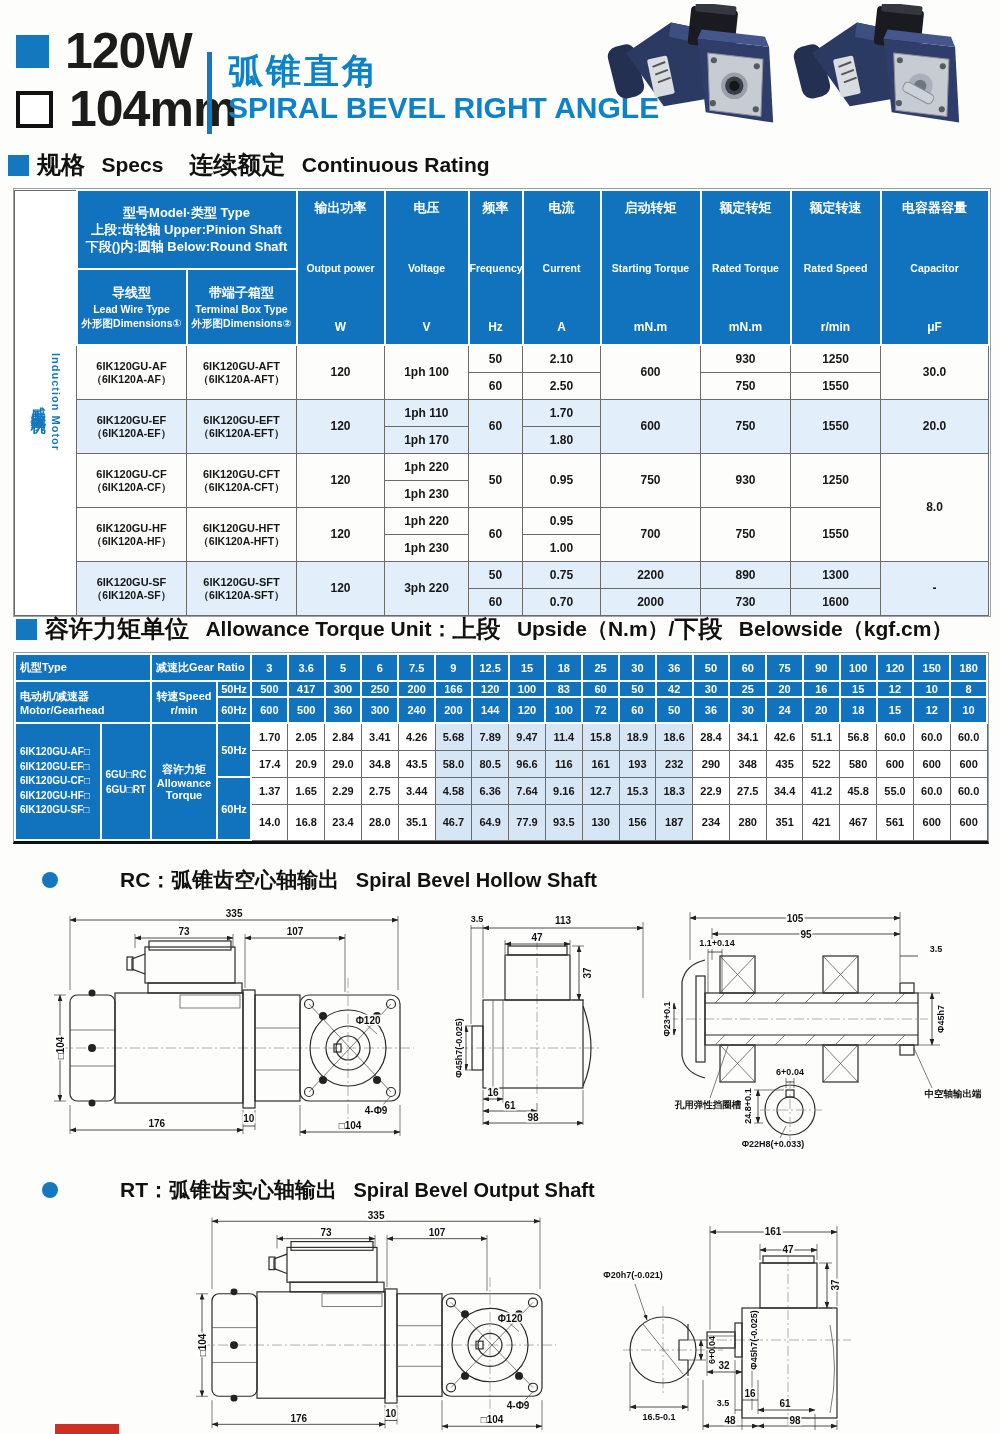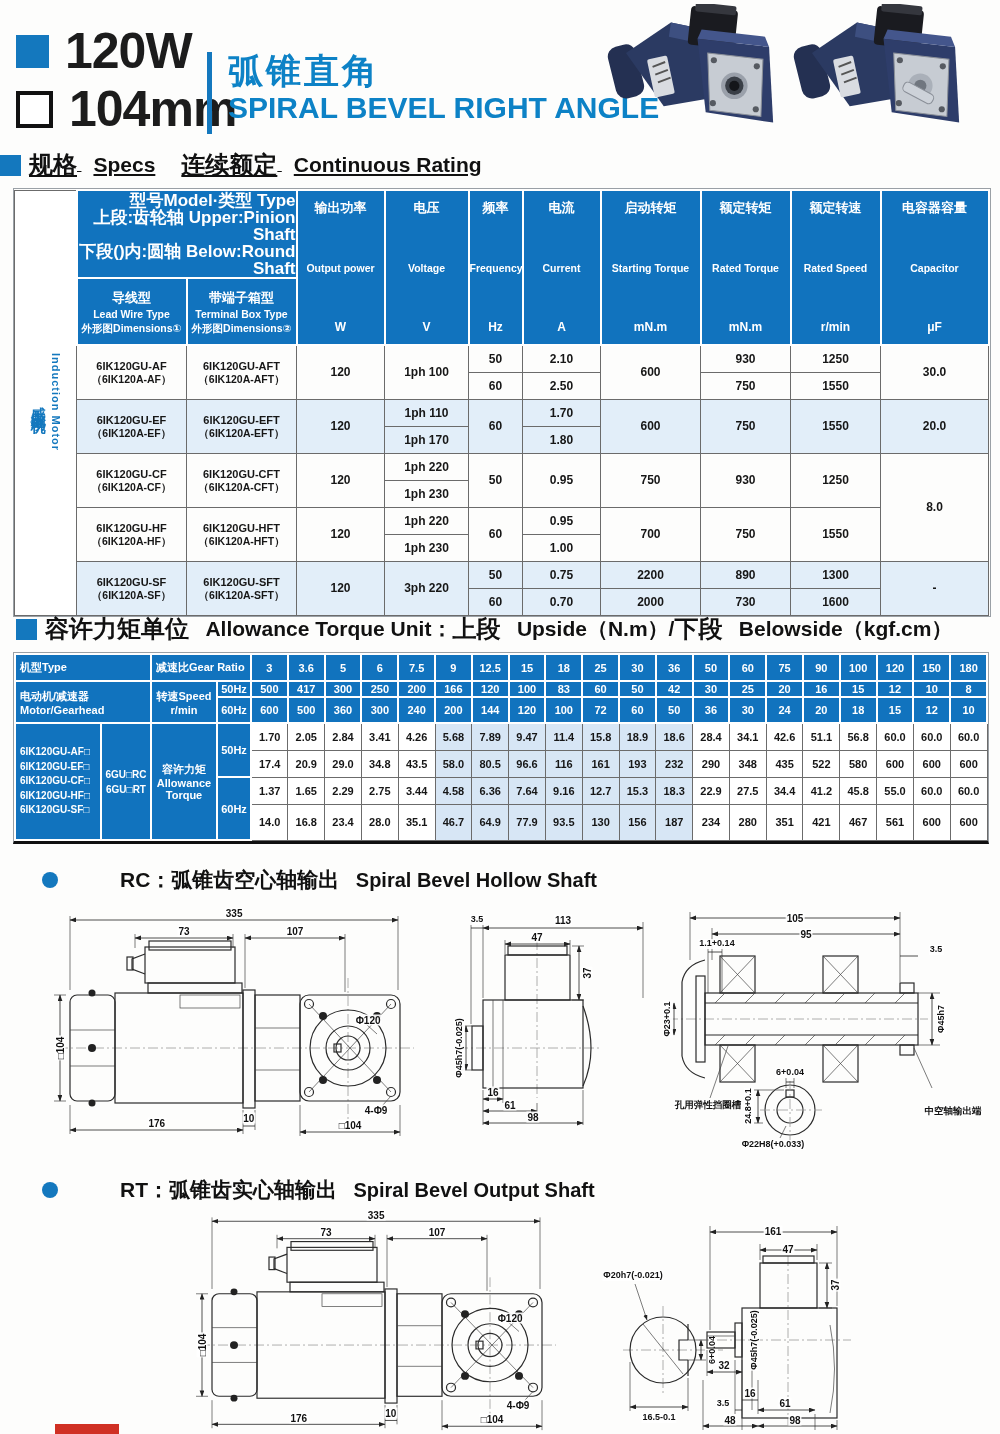--- a/index.html
+++ b/index.html
@@ -33,21 +33,21 @@
   .twrap{border:1px solid #9aa0a6;}
   .bc{background:#1173be;color:#fff;border:2px solid #fff;}
   .lt{background:#e2eef9;}
   .num{font-size:12px;}
   td .sub2{font-size:10.5px;line-height:13px;}
   .mcell{font-size:11px;line-height:14px;}
   .hcn{font-size:13px;line-height:16px;}
   .hen{font-size:10.5px;line-height:12px;text-align:center;}
   .hunit{font-size:12px;}
   .colhead{display:flex;flex-direction:column;justify-content:space-between;height:134px;padding:9px 0 10px;}
-  .mh3{font-size:17px;line-height:17px;text-align:right;}
+  .mh3{font-size:13px;line-height:17px;}
   .subhead{display:flex;flex-direction:column;justify-content:center;gap:2px;height:64px;}
   .side-cell{background:#fff;}
   .vert{display:flex;justify-content:center;align-items:center;gap:3px;}
   .vcn{writing-mode:vertical-rl;text-orientation:upright;font-size:15px;font-weight:bold;color:#1478be;letter-spacing:3px;}
   .ven{writing-mode:vertical-rl;font-size:11px;font-weight:bold;color:#1478be;letter-spacing:1px;}
 
   
   .t2 td{font-size:11px;}
   .t2 .bc{font-size:11px;}
   .t2 .lab{text-align:left;padding-left:4px;}
@@ -138,21 +138,21 @@
       <circle cx="104" cy="55" r="3" fill="#565a61"></circle>
         <circle cx="146" cy="61" r="3" fill="#565a61"></circle>
       <circle cx="103" cy="97" r="3" fill="#565a61"></circle>
         <circle cx="145" cy="103" r="3" fill="#565a61"></circle>
       <circle cx="124" cy="80" r="12" fill="#aab0b9"></circle>
       <circle cx="124" cy="80" r="6" fill="#70767f"></circle>
       <rect x="106" y="82" width="32" height="10" rx="4" fill="#cdd2d9" stroke="#8a8f98" transform="rotate(28 122 87)"></rect>
     </svg>
   </div>
 
-  <div class="abs sec" style="left:0;top:149px;text-decoration:underline;">
+  <div class="abs sec" style="left:8px;top:149px;">
     <div class="sq"></div>
     <span class="cn">规格</span>&nbsp;
     <span class="en">Specs</span>
     <span class="gap"></span>
     <span class="cn">连续额定</span>&nbsp;
     <span class="en">Continuous Rating</span>
   </div>
 
   <div class="abs twrap" style="left:13px;top:188px;">
     <table>
@@ -769,21 +769,21 @@
       <line class="dim" x1="98" y1="192" x2="98" y2="225" marker-start="url(#ar)" marker-end="url(#ar)"></line>
       <line class="t" x1="120" y1="240" x2="126" y2="228"></line>
     </svg>
     <span class="dl" style="left:135px;top:20px">105</span>
     <span class="dl" style="left:146px;top:36px">95</span>
     <span class="dl sm" style="left:57px;top:46px">1.1+0.14</span>
     <span class="dl sm" style="left:276px;top:52px">3.5</span>
     <span class="dl rot sm" style="left:8px;top:121px">Φ23+0.1</span>
     <span class="dl rot sm" style="left:282px;top:121px">Φ45h7</span>
     <span class="dl cjk" style="left:48px;top:207px">孔用弹性挡圈槽</span>
-    <span class="dl cjk" style="left:293px;top:213px">中空轴输出端</span>
+    <span class="dl cjk" style="left:293px;top:196px">中空轴输出端</span>
     <span class="dl sm" style="left:130px;top:175px">6+0.04</span>
     <span class="dl rot sm" style="left:89px;top:208px">24.8+0.1</span>
     <span class="dl sm" style="left:113px;top:247px">Φ22H8(+0.033)</span>
   </div>
 
   <div class="abs sec sec2" style="left:14px;top:1176px;">
     <div class="dot"></div>
     <span class="cn">RT：</span>
     <span class="cn">弧锥齿实心轴输出</span>&nbsp;
     <span class="en">Spiral Bevel Output Shaft</span>

